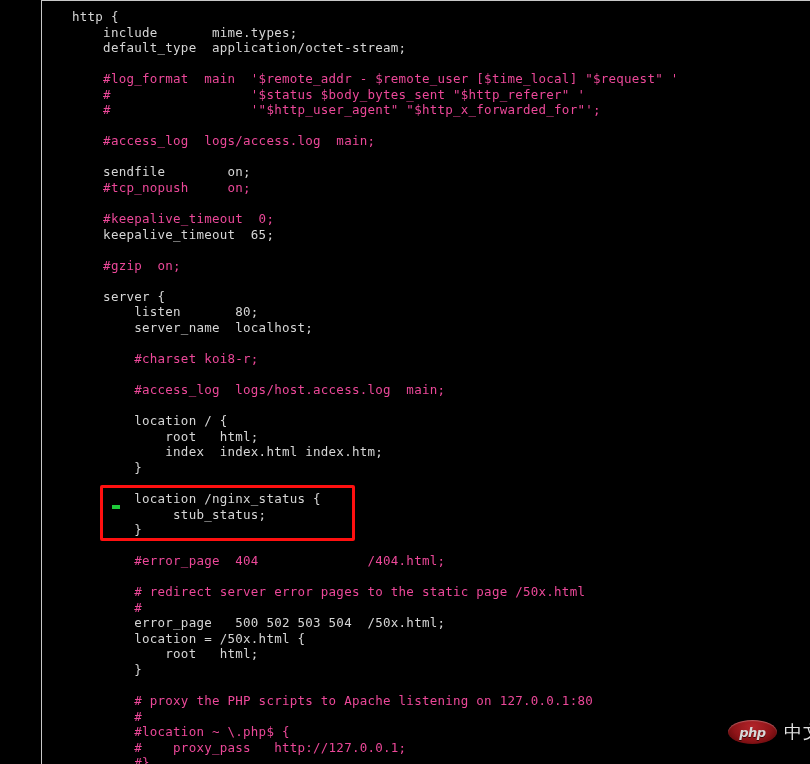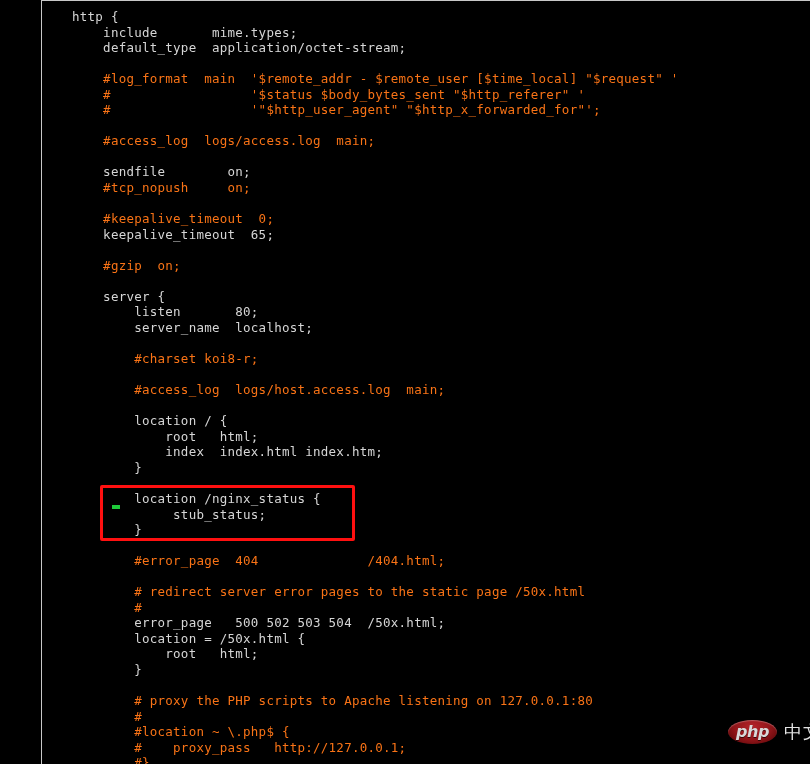--- a/index.html
+++ b/index.html
@@ -36,21 +36,21 @@
     line-height: 15.55px;
     white-space: pre;
     letter-spacing: 0.02em;
   }
   .ln {
     display: block;
     height: 15.55px;
     color: #d6d6d6;
   }
   .ln.cmt {
-    color: #f97316;
+    color: #ec4899;
   }
   .ln.blank {
     color: transparent;
   }
   
   #highlight-box {
     position: absolute;
     left: 58px;
     top: 484px;
     width: 255px;
@@ -87,21 +87,21 @@
     background: radial-gradient(ellipse at 50% 28%, #b3242a 0%, #8e1418 55%, #4d0406 100%);
     box-shadow: inset 0 1px 1px rgba(255,255,255,0.28), 0 0 1px #000;
     display: flex;
     align-items: center;
     justify-content: center;
   }
   .php-badge .txt {
     font-family: "DejaVu Sans", "Liberation Sans", sans-serif;
     font-style: italic;
     font-weight: bold;
-    font-size: 16px;
+    font-size: 13px;
     color: #d9d9d9;
     letter-spacing: -0.5px;
     line-height: 1;
     text-shadow: 0 1px 0 rgba(0,0,0,0.6);
   }
   .wm-cn {
     font-family: "DejaVu Sans", "Liberation Sans", sans-serif;
     font-size: 18px;
     color: #e2e2e2;
     letter-spacing: 1px;

